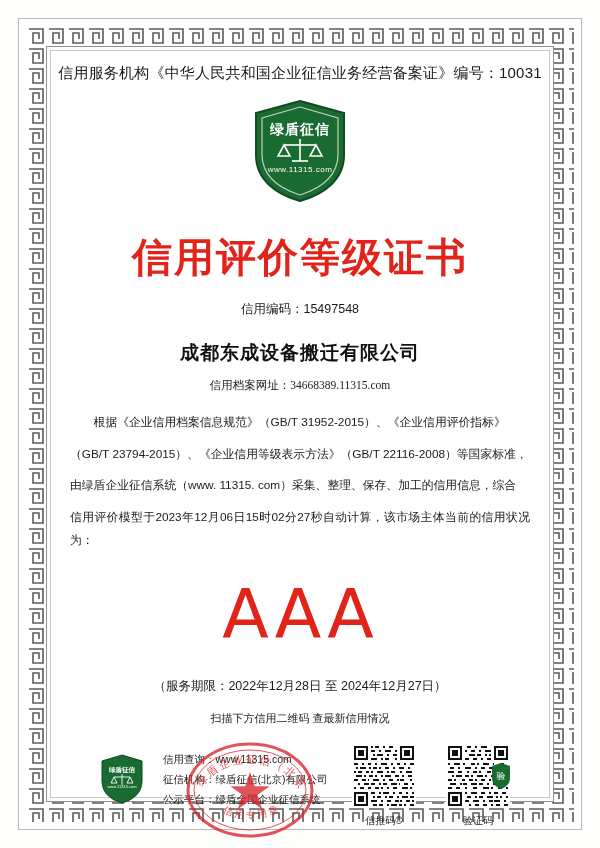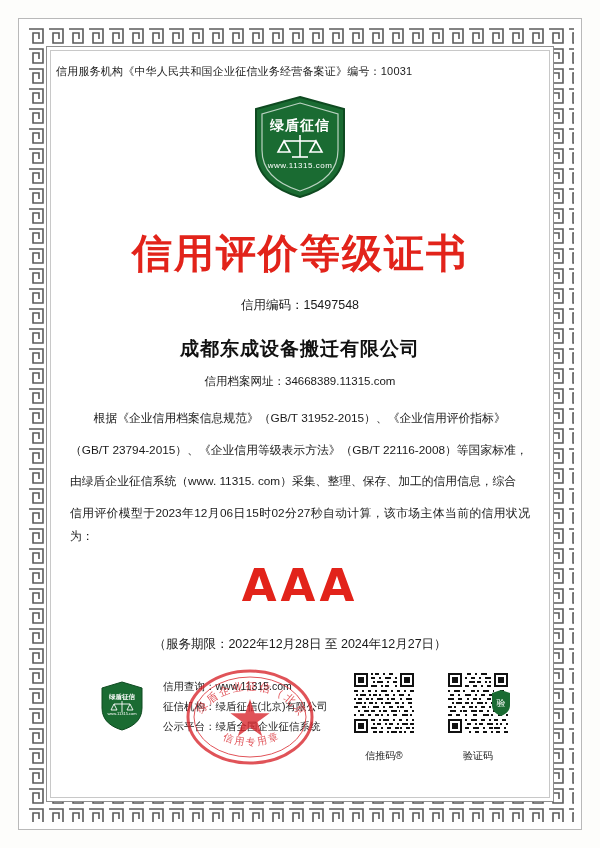--- a/index.html
+++ b/index.html
@@ -44,21 +44,22 @@
   }
 
   
   .content {
     position: absolute;
     left: 56px; top: 56px;
     width: 488px; height: 736px;
   }
 
   .reg-line {
-    font-size: 11px;
+    text-align: center;
+    font-size: 15px;
     color: #1a1a1a;
     letter-spacing: 0.2px;
     margin-top: 8px;
     white-space: nowrap;
   }
 
   
   .shield-wrap {
     display: flex;
     justify-content: center;
@@ -111,39 +112,40 @@
     font-weight: bold;
     color: #111;
     letter-spacing: 1px;
   }
 
   .archive-url {
     text-align: center;
     margin-top: 12px;
     font-size: 11.5px;
     color: #1a1a1a;
+    font-family: Liberation Serif, serif;
   }
 
   .body-text {
     margin-top: 18px;
     padding: 0 6px;
     font-size: 11.8px;
     line-height: 2.0;
     color: #1a1a1a;
     text-align: justify;
     text-justify: inter-ideograph;
   }
   .body-text p { margin: 8px; }
   .body-text p.indent { text-indent: 2em; }
 
   .grade {
     text-align: center;
-    margin-top: 10px;
-    font-size: 45px;
-    font-weight: bold;
+    margin-top: 22px;
+    font-size: 68px;
+    font-weight: normal;
     color: #e2231a;
     letter-spacing: 4px;
     font-family: "DejaVu Sans", "Liberation Sans", sans-serif;
   }
 
   .validity {
     text-align: center;
     margin-top: 24px;
     font-size: 12.5px;
     color: #1a1a1a;
@@ -199,21 +201,21 @@
     width: 64px;
     text-align: center;
   }
   .qr-block.a { left: 296px; }
   .qr-block.b { left: 390px; }
   .qr-img {
     width: 64px; height: 64px;
     display: block;
   }
   .qr-cap {
-    margin-top: 14px;
+    margin-top: 6px;
     font-size: 10px;
     color: #1a1a1a;
   }
   .qr-badge {
     position: absolute;
     right: -2px; top: 18px;
     width: 22px; height: 28px;
   }
 </style>
 </head>
@@ -278,20 +280,21 @@
       <p class="indent">根据《企业信用档案信息规范》（GB/T 31952-2015）、《企业信用评价指标》</p>
       <p>（GB/T 23794-2015）、《企业信用等级表示方法》（GB/T 22116-2008）等国家标准，</p>
       <p>由绿盾企业征信系统（www. 11315. com）采集、整理、保存、加工的信用信息，综合</p>
       <p>信用评价模型于2023年12月06日15时02分27秒自动计算，该市场主体当前的信用状况为：</p>
     </div>
 
     <div class="grade">AAA</div>
 
     <div class="validity">（服务期限：2022年12月28日 至 2024年12月27日）</div>
 
+    <div class="scan-hint">扫描下方信用二维码  查最新信用情况</div>
 
     <div class="footer">
 
       <div class="foot-shield">
         <svg width="44" height="50" viewBox="0 0 44 50" xmlns="http://www.w3.org/2000/svg">
           <path d="M22 1 L42 7 L42 27 C42 40 32 46 22 49 C12 46 2 40 2 27 L2 7 Z" fill="#1a6b32" stroke="#0f4a21" stroke-width="1"></path>
           <g stroke="#ffffff" stroke-width="0.9" fill="none">
             <line x1="22" y1="20" x2="22" y2="31"></line>
             <line x1="14" y1="23" x2="30" y2="23"></line>
             <path d="M14 23 L11 29 H17 Z"></path>

